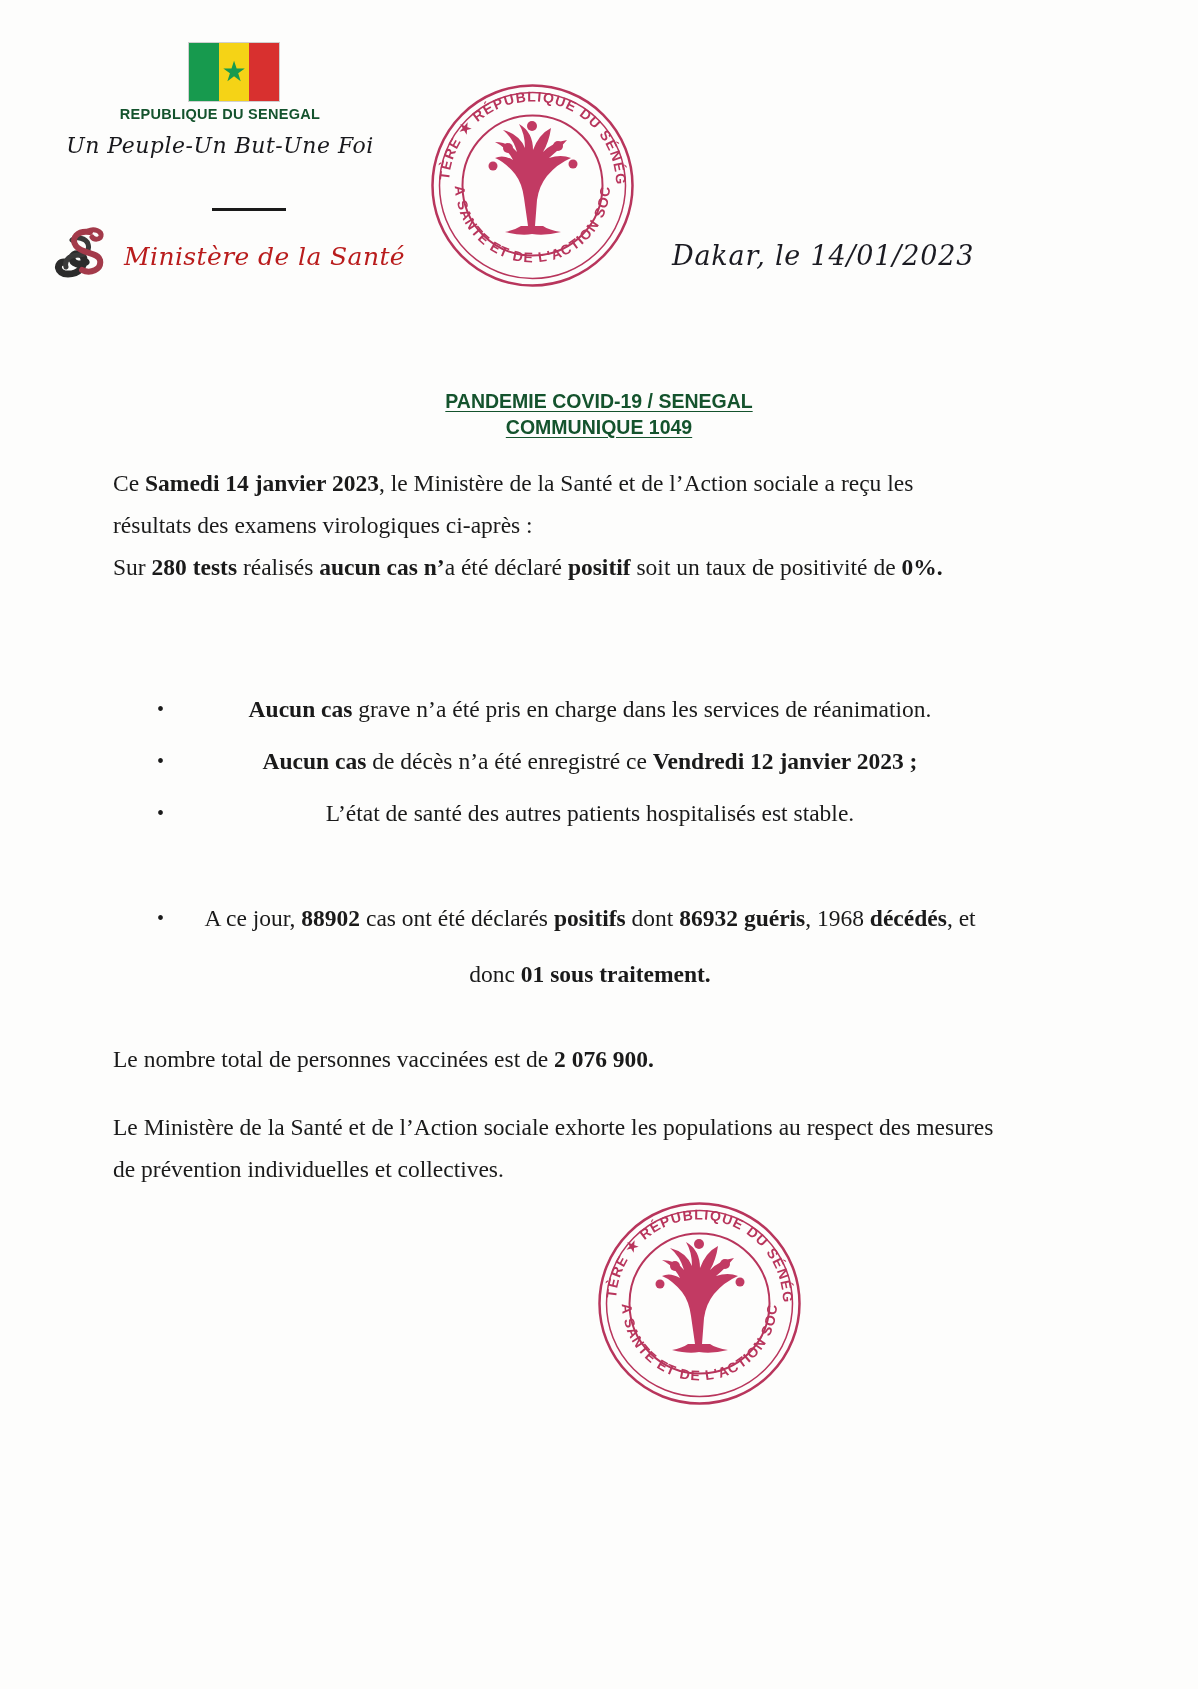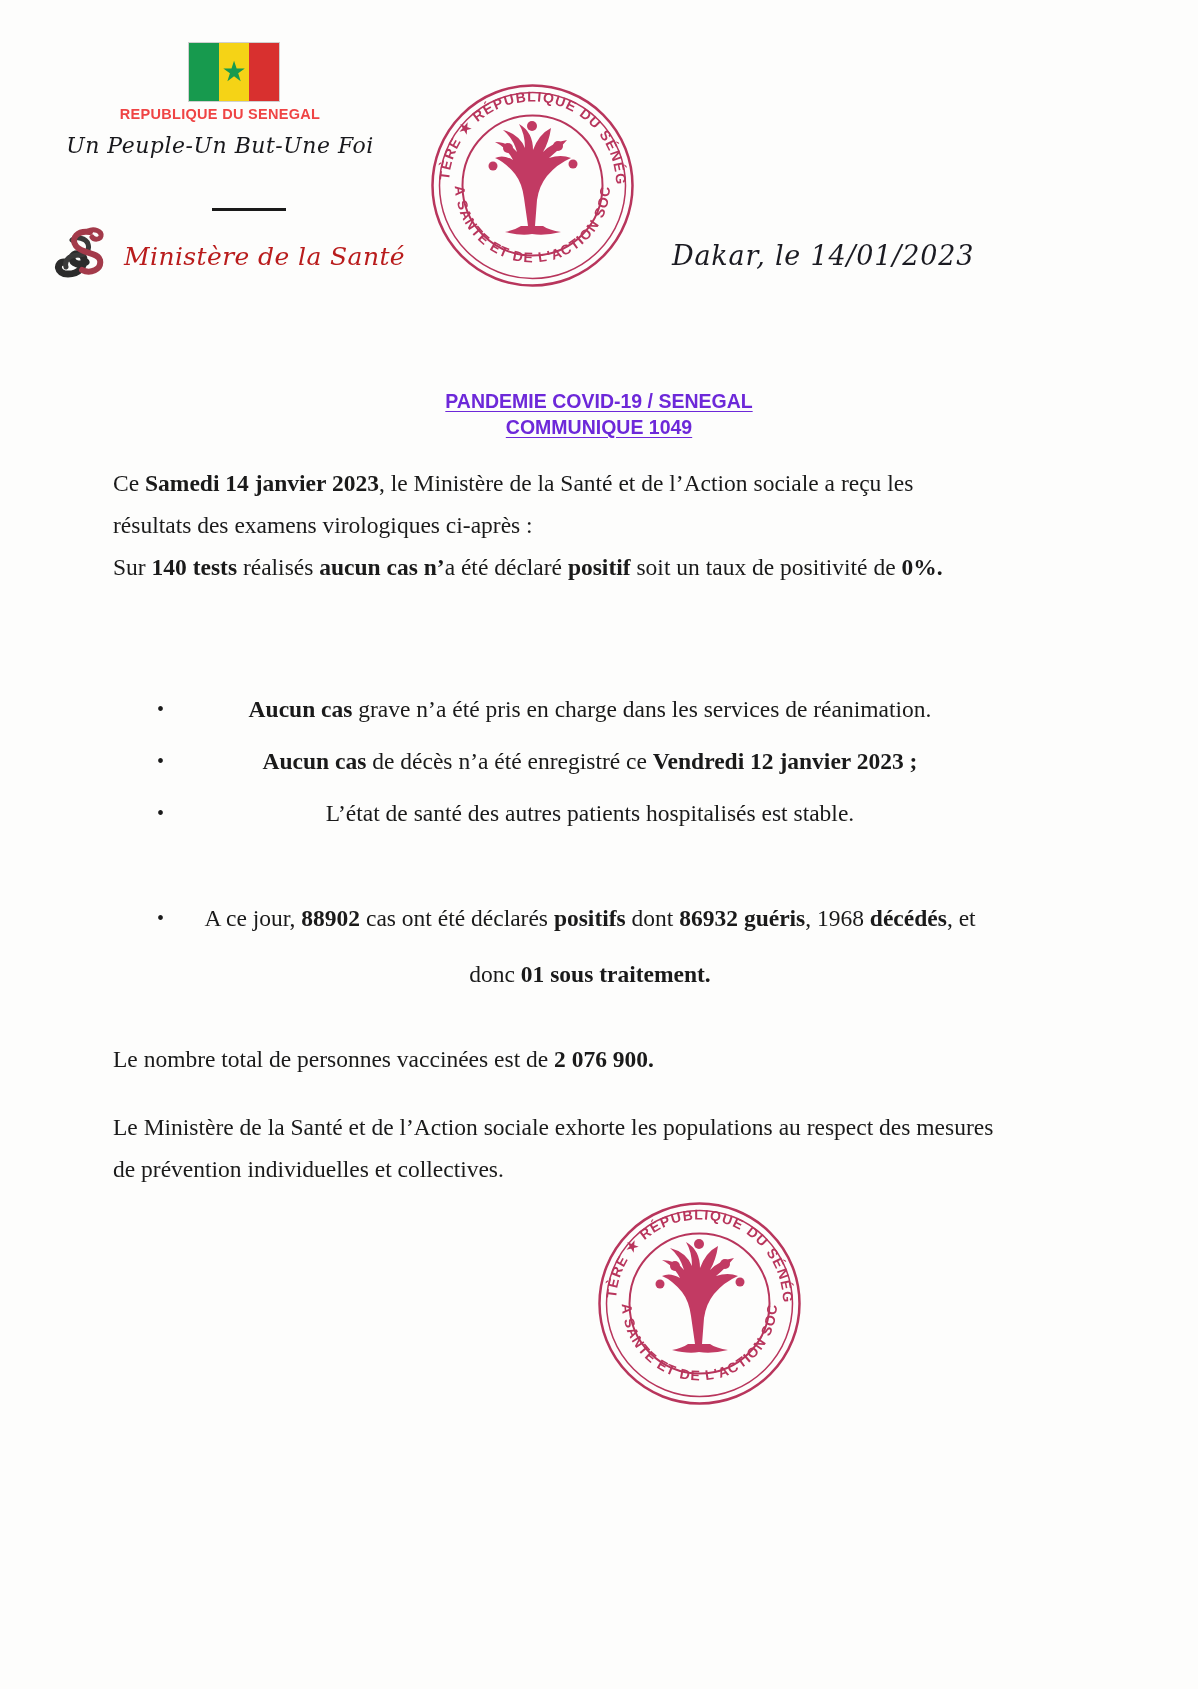--- a/index.html
+++ b/index.html
@@ -62,21 +62,21 @@
   .republic-line {
     position: absolute;
     left: 0;
     top: 106px;
     width: 440px;
     text-align: center;
     font-family: "Liberation Sans", sans-serif;
     font-weight: bold;
     font-size: 14.5px;
     letter-spacing: 0.3px;
-    color: #ef4444;
+    color: #14532d;
   }
 
   .motto {
     position: absolute;
     left: 0;
     top: 133px;
     width: 440px;
     text-align: center;
     font-family: "DejaVu Serif", serif;
     font-style: italic;
@@ -154,21 +154,21 @@
   .doc-title {
     position: absolute;
     left: 0;
     top: 388px;
     width: 1198px;
     text-align: center;
     font-family: "Liberation Sans", sans-serif;
     font-weight: bold;
     font-size: 19.5px;
     line-height: 26px;
-    color: #6d28d9;
+    color: #14532d;
   }
   .doc-title span {
     text-decoration: underline;
     text-underline-offset: 3px;
   }
 
   
   .body-text {
     position: absolute;
     left: 113px;
@@ -282,21 +282,21 @@
     <div><span>COMMUNIQUE 1049</span></div>
   </div>
 
   <div class="body-text">
 
     <p>
       <span>Ce </span><b>Samedi 14 janvier 2023</b><span>, le Ministère de la Santé et de l’Action sociale a reçu les résultats des examens virologiques ci-après :</span>
     </p>
 
     <p>
-      <span>Sur </span><b>140 tests</b><span> réalisés </span><b>aucun cas n’</b><span>a été déclaré </span><b>positif</b><span> soit un taux de positivité de </span><b>0%.</b>
+      <span>Sur </span><b>280 tests</b><span> réalisés </span><b>aucun cas n’</b><span>a été déclaré </span><b>positif</b><span> soit un taux de positivité de </span><b>0%.</b>
     </p>
 
     <div class="spacer-lg"></div>
 
     <ul class="bullets">
       <li>
         <b>Aucun cas</b><span> grave n’a été pris en charge dans les services de réanimation.</span>
       </li>
       <li>
         <b>Aucun cas</b><span> de décès n’a été enregistré ce </span><b>Vendredi 12 janvier 2023 ;</b>

